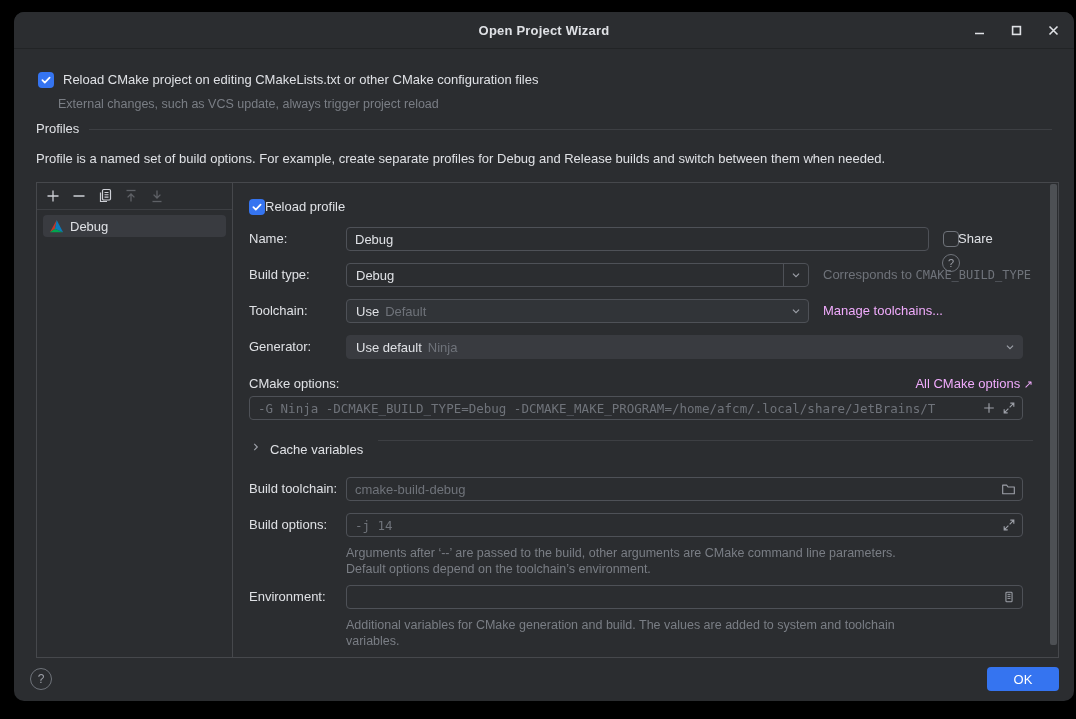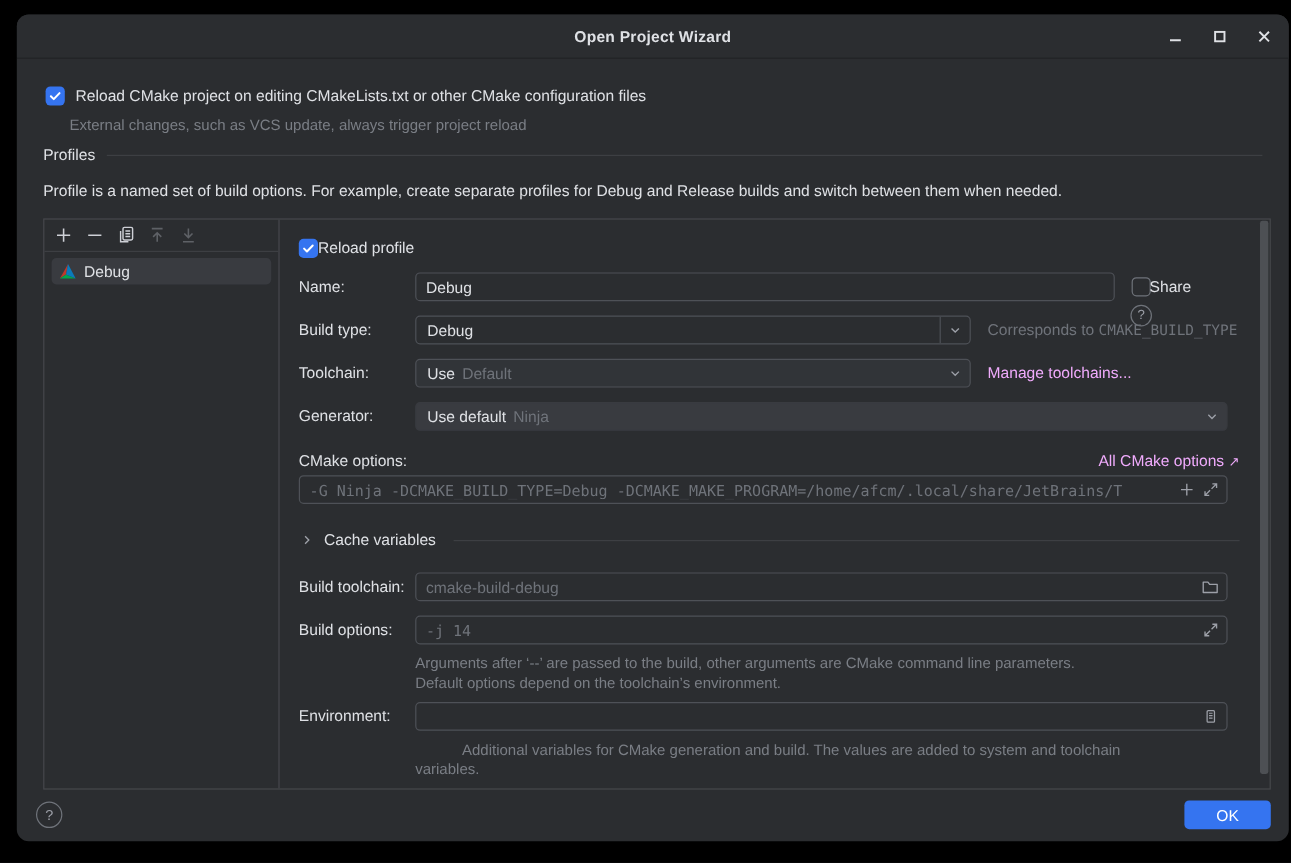--- a/index.html
+++ b/index.html
@@ -82,21 +82,21 @@
     display:flex;align-items:center;cursor:default;
   }
   .combo .val{padding-left:9px;font-size:13px;color:#dfe1e5;white-space:nowrap;}
   .combo .val .sec{color:#6f737a;margin-left:6px;}
   .combo .spacer{flex:1;}
   .combo .chev{width:24px;height:100%;display:flex;align-items:center;justify-content:center;flex:none;}
   .combo .chev.sep{border-left:1px solid #4e5157;}
   .combo.filled{background:#393b40;border-color:#393b40;}
   .combo.tinted{background:#313438;}
 
-  .cache-row{position:absolute;left:16px;right:25px;display:flex;align-items:center;gap:7px;}
+  .cache-row{position:absolute;left:16px;right:25px;display:flex;align-items:flex-start;gap:7px;}
   .cache-row .lbl{line-height:20px;}
   .cache-row .rule{flex:1;height:1px;background:#3d3f43;margin-left:8px;}
 
   .note{position:absolute;color:#6f737a;font-size:13px;line-height:24px;white-space:nowrap;}
   .note .code{font-family:"DejaVu Sans Mono","Liberation Mono",monospace;font-size:12px;}
 
   
   .footer-help{left:16px;top:656px;}
   .ok-btn{
     right:15px;top:655px;width:72px;height:24px;background:#3574f0;border:none;border-radius:4px;
@@ -317,21 +317,21 @@
         <div class="field" style="left:113px;width:677px;">
           <input value="" style="">
           <span class="trail">
             <svg width="14" height="14" viewBox="0 0 16 16">
               <rect x="4.5" y="2.5" width="7" height="11" rx="1" stroke="#9da0a8" stroke-width="1.2" fill="none"></rect>
               <path d="M6.3 5h3.4M6.3 7.3h3.4M6.3 9.6h3.4" stroke="#9da0a8" stroke-width="1.1" fill="none"></path>
             </svg>
           </span>
         </div>
       </div>
-      <div class="abs hint" style="left:113px;top:434px;margin-left:39px;">Additional variables for CMake generation and build. The values are added to system and toolchain</div>
+      <div class="abs hint" style="left:113px;top:434px;">Additional variables for CMake generation and build. The values are added to system and toolchain</div>
       <div class="abs hint" style="left:113px;top:450px;">variables.</div>
 
     </div>
   </div>
 
   <div class="abs help-circle footer-help">?</div>
   <button class="abs ok-btn">OK</button>
 
 </div>
 

